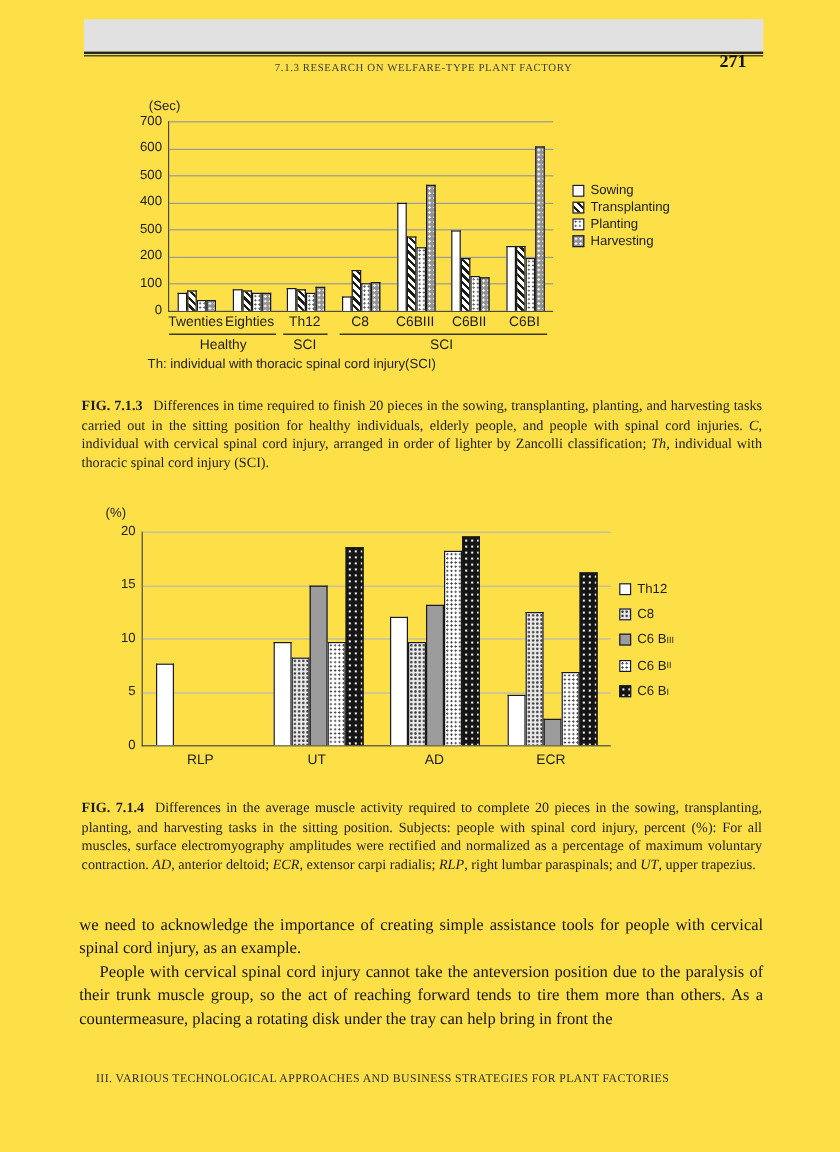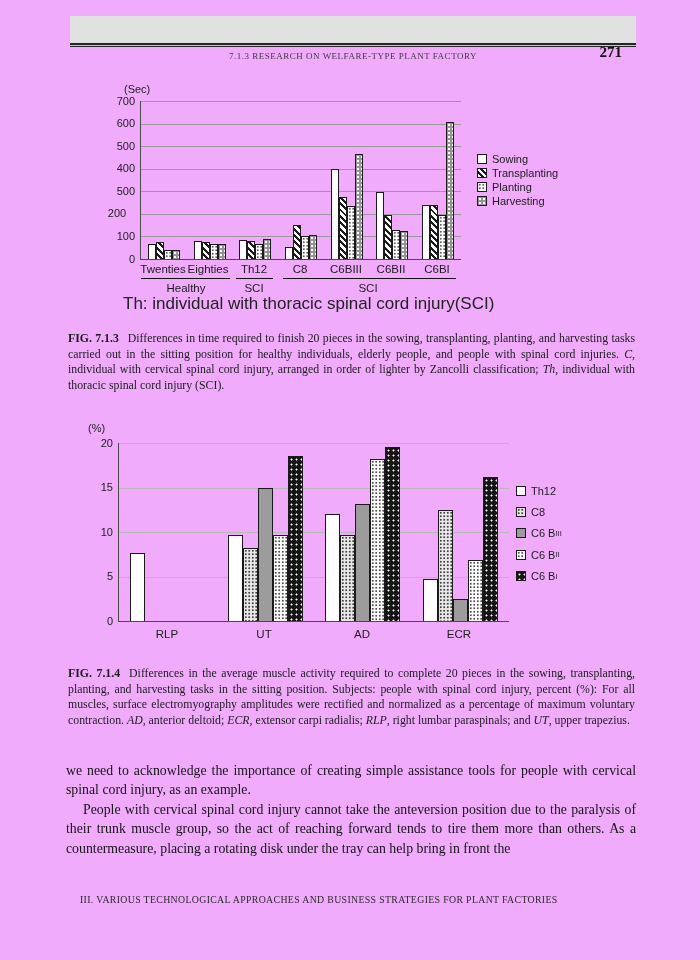--- a/index.html
+++ b/index.html
@@ -1,16 +1,16 @@
 <!DOCTYPE html>
 <html><head>
 <meta charset="utf-8">
 <style>
   html,body{margin:0;padding:0;background:#ffffff;}
-  #page{position:relative;width:700px;height:960px;background:#f0abfc;overflow:hidden;
+  #page{position:relative;width:700px;height:960px;background:#fde047;overflow:hidden;
         font-family:"Liberation Serif",serif;color:#1a1a1a;}
 
   
   #header-band{position:absolute;left:70px;top:16px;width:566px;height:27px;background:#e1e1e1;}
   #header-rule{position:absolute;left:70px;top:43px;width:566px;height:4px;
                border-top:2px solid #262626;border-bottom:1px solid #262626;box-sizing:border-box;}
   #running-title{position:absolute;left:70px;top:51px;width:566px;text-align:center;
                  font-size:9px;letter-spacing:0.5px;color:#3c3c3c;}
   #page-number{position:absolute;right:78px;top:44px;font-size:15px;font-weight:bold;color:#111;}
 
@@ -36,21 +36,21 @@
   .pat-c6b1{background-color:#151515;background-image:radial-gradient(#ffffff 0.9px,transparent 1.1px);background-size:5px 5px;}
 
   
   .unit-label{position:absolute;font-family:"Liberation Sans",sans-serif;font-size:11px;color:#222;}
   .xcat{position:absolute;transform:translateX(-50%);font-family:"Liberation Sans",sans-serif;
         font-size:11.5px;color:#1c1c1c;white-space:nowrap;}
   .xunder{position:absolute;height:0;border-top:1.2px solid #111;}
   .xgroup{position:absolute;transform:translateX(-50%);font-family:"Liberation Sans",sans-serif;
           font-size:11.5px;color:#1c1c1c;white-space:nowrap;}
   #notes713{position:absolute;left:123px;top:297px;font-family:"Liberation Sans",sans-serif;
-            font-size:17px;line-height:14.5px;color:#222;}
+            font-size:11px;line-height:14.5px;color:#222;}
   #note714{position:absolute;left:68px;top:644px;width:566px;text-align:center;
            font-family:"Liberation Sans",sans-serif;font-size:10.8px;color:#222;}
 
   
   .legend{position:absolute;font-family:"Liberation Sans",sans-serif;font-size:11px;color:#1c1c1c;}
   #legend1{left:477px;top:152px;text-align:right;}
   #legend1 .leg-item{height:14px;display:flex;align-items:center;}
   #legend2{left:516px;top:480px;}
   #legend2 .leg-item{height:21.4px;display:flex;align-items:center;}
   .key{width:8px;height:8px;border:1px solid #1a1a1a;display:inline-block;margin-right:5px;flex:0 0 auto;}
@@ -83,21 +83,21 @@
   <div id="plot1" class="plot">
       <div class="gridline" style="top: 135.429px;"></div>
       <div class="gridline" style="top: 112.857px;"></div>
       <div class="gridline" style="top: 90.2857px;"></div>
       <div class="gridline" style="top: 67.7143px;"></div>
       <div class="gridline" style="top: 45.1429px;"></div>
       <div class="gridline" style="top: 22.5714px;"></div>
       <div class="gridline" style="top: 0px;"></div>
       <div class="ytick" style="top: 151.5px;">0</div>
       <div class="ytick" style="top: 128.929px;">100</div>
-      <div class="ytick" style="top: 106.357px; text-align: center;">200</div>
+      <div class="ytick" style="top: 106.357px;">200</div>
       <div class="ytick" style="top: 83.7857px;">500</div>
       <div class="ytick" style="top: 61.2143px;">400</div>
       <div class="ytick" style="top: 38.6429px;">500</div>
       <div class="ytick" style="top: 16.0714px;">600</div>
       <div class="ytick" style="top: -6.5px;">700</div>
       <div class="bar pat-sowing" style="left: 6.85714px; width: 8px; height: 14.6714px;"></div>
       <div class="bar pat-sowing" style="left: 52.5714px; width: 8px; height: 18.0571px;"></div>
       <div class="bar pat-sowing" style="left: 98.2857px; width: 8px; height: 19.1857px;"></div>
       <div class="bar pat-sowing" style="left: 144px; width: 8px; height: 12.4143px;"></div>
       <div class="bar pat-sowing" style="left: 189.714px; width: 8px; height: 90.2857px;"></div>

